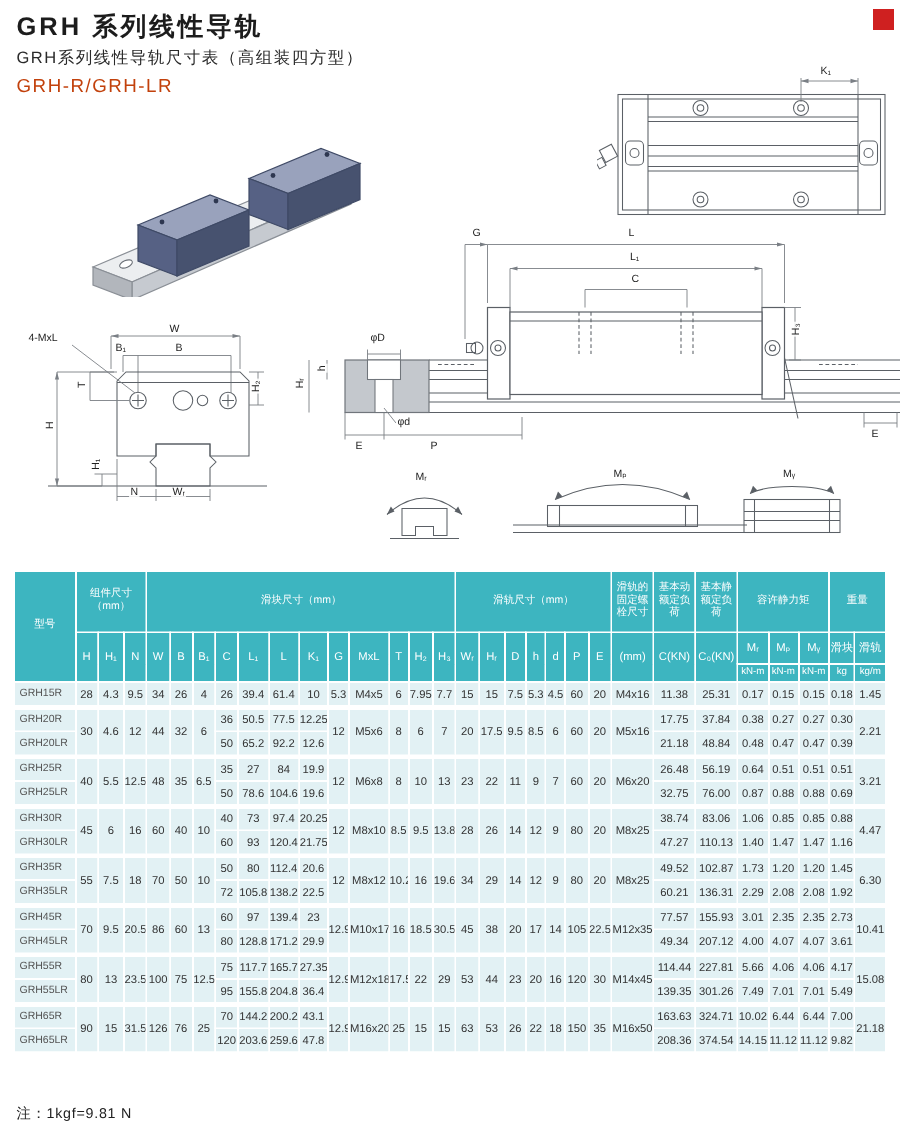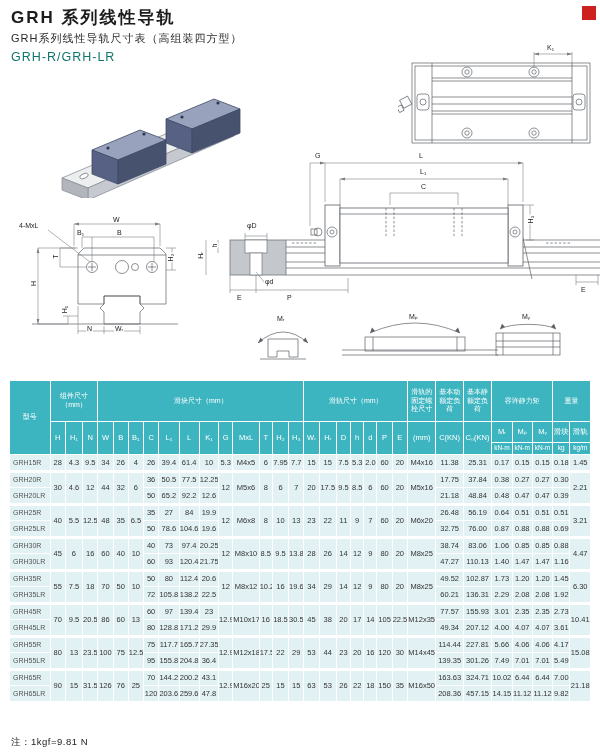--- a/index.html
+++ b/index.html
@@ -1,20 +1,20 @@
 <!DOCTYPE html>
 <html><head>
 <meta charset="utf-8">
 <style>
   html,body{margin:0;padding:0;}
   body{width:600px;height:755px;background:#fff;font-family:"Liberation Sans","DejaVu Sans",sans-serif;position:relative;overflow:hidden;}
   .abs{position:absolute;}
   .title{left:11px;top:6px;font-size:17px;font-weight:bold;color:#1c1c1c;letter-spacing:2px;}
   .subtitle{left:11px;top:31px;font-size:11px;color:#2a2a2a;letter-spacing:1px;text-align:center;}
-  .modelline{left:11px;top:50px;font-size:12.5px;color:#0f766e;letter-spacing:1px;}
+  .modelline{left:11px;top:50px;font-size:12.5px;color:#c2410c;letter-spacing:1px;}
   .red-sq{left:582px;top:6px;width:14px;height:14px;}
   .panel{position:absolute;}
   .panel svg{position:absolute;left:0;top:0;}
   .dlabel{position:absolute;font-size:7px;line-height:1;color:#222;background:rgba(255,255,255,.85);padding:0 1px;white-space:nowrap;}
   .rot{transform:rotate(-90deg);transform-origin:center;}
   line,path.ln,rect.ln,circle.ln,polyline.ln,ellipse.ln{stroke:#5b6066;stroke-width:0.7;fill:none;}
   .dim{stroke:#7a7f85;stroke-width:0.6;}
   .dash{stroke-dasharray:2.5,1.8;}
   
   .tblwrap{left:9px;top:380px;width:582px;}
@@ -373,21 +373,21 @@
           <td>10</td>
           <td>5.3</td>
           <td>M4x5</td>
           <td>6</td>
           <td>7.95</td>
           <td>7.7</td>
           <td>15</td>
           <td>15</td>
           <td>7.5</td>
           <td>5.3</td>
-          <td>2.0</td>
+          <td>4.5</td>
           <td>60</td>
           <td>20</td>
           <td>M4x16</td>
           <td>11.38</td>
           <td>25.31</td>
           <td>0.17</td>
           <td>0.15</td>
           <td>0.15</td>
           <td>0.18</td>
           <td>1.45</td>
@@ -701,21 +701,21 @@
           <td>7.00</td>
           <td rowspan="2">21.18</td>
         </tr>
         <tr>
           <td class="model">GRH65LR</td>
           <td>120</td>
           <td>203.6</td>
           <td>259.6</td>
           <td>47.8</td>
           <td>208.36</td>
-          <td>457.15</td>
+          <td>374.54</td>
           <td>14.15</td>
           <td>11.12</td>
           <td>11.12</td>
           <td>9.82</td>
         </tr>
       </tbody>
   </table>
 </div>
 
 <div class="abs note">注：1kgf=9.81 N</div>

